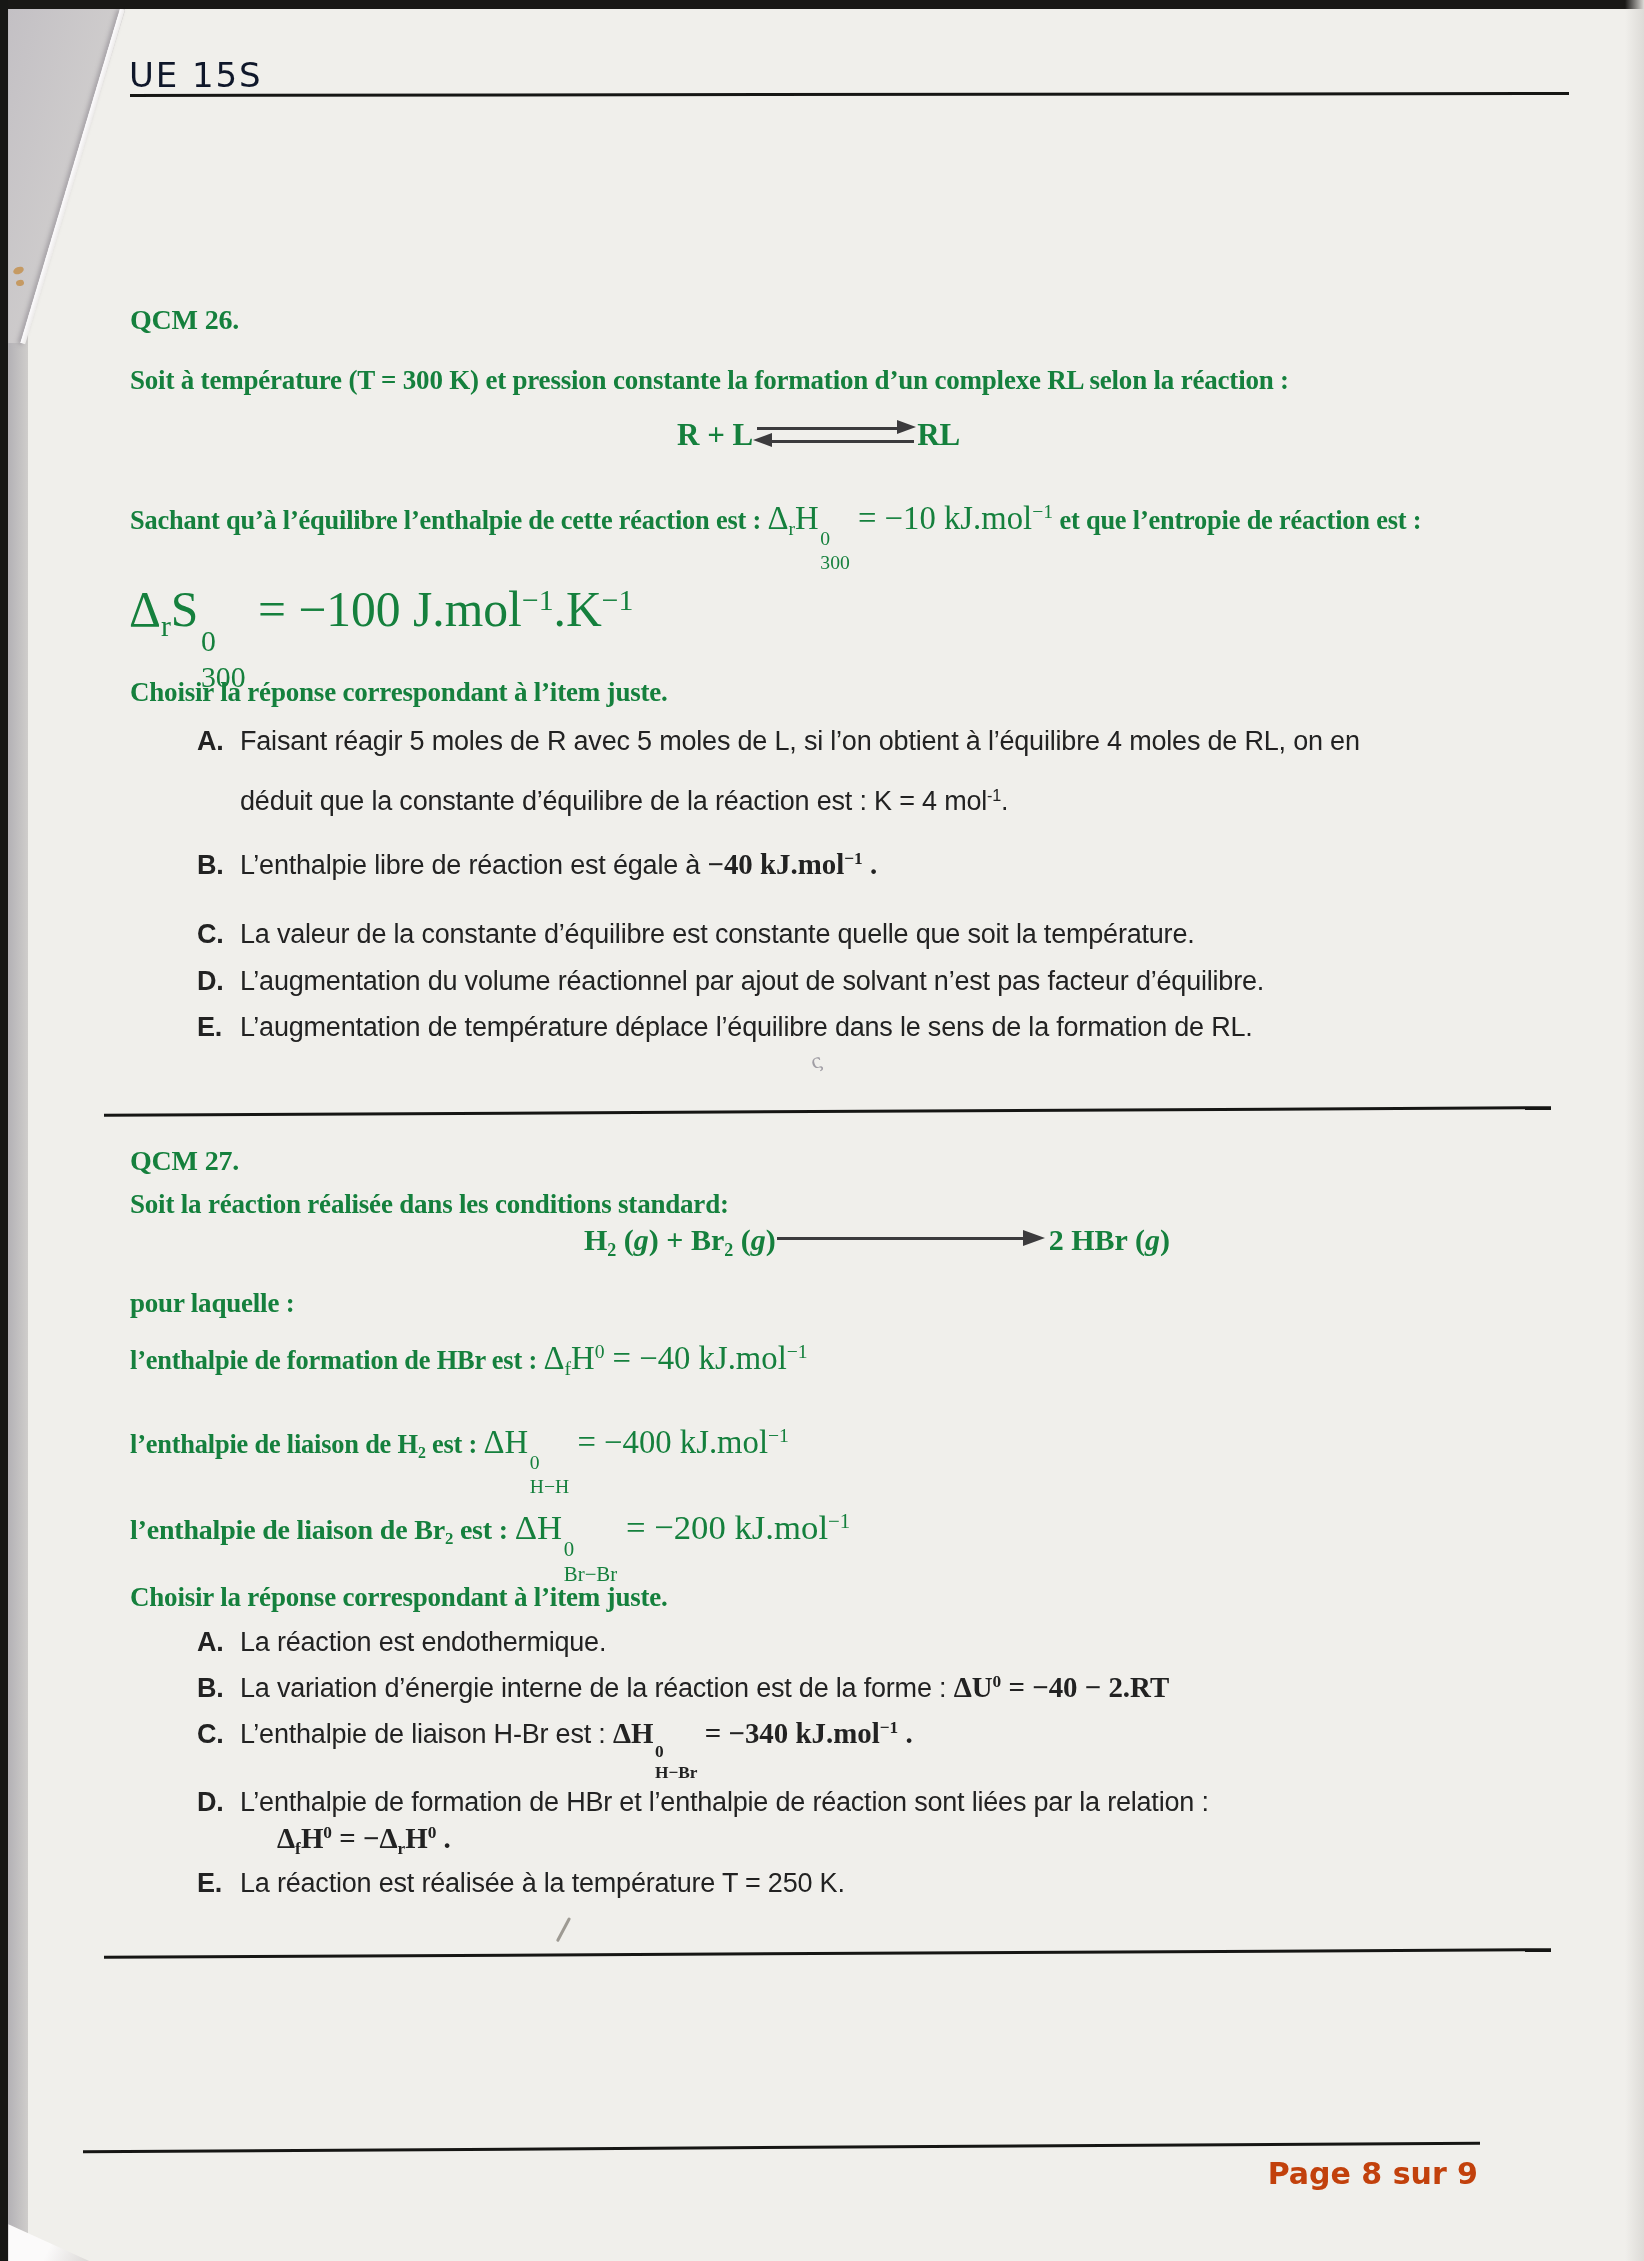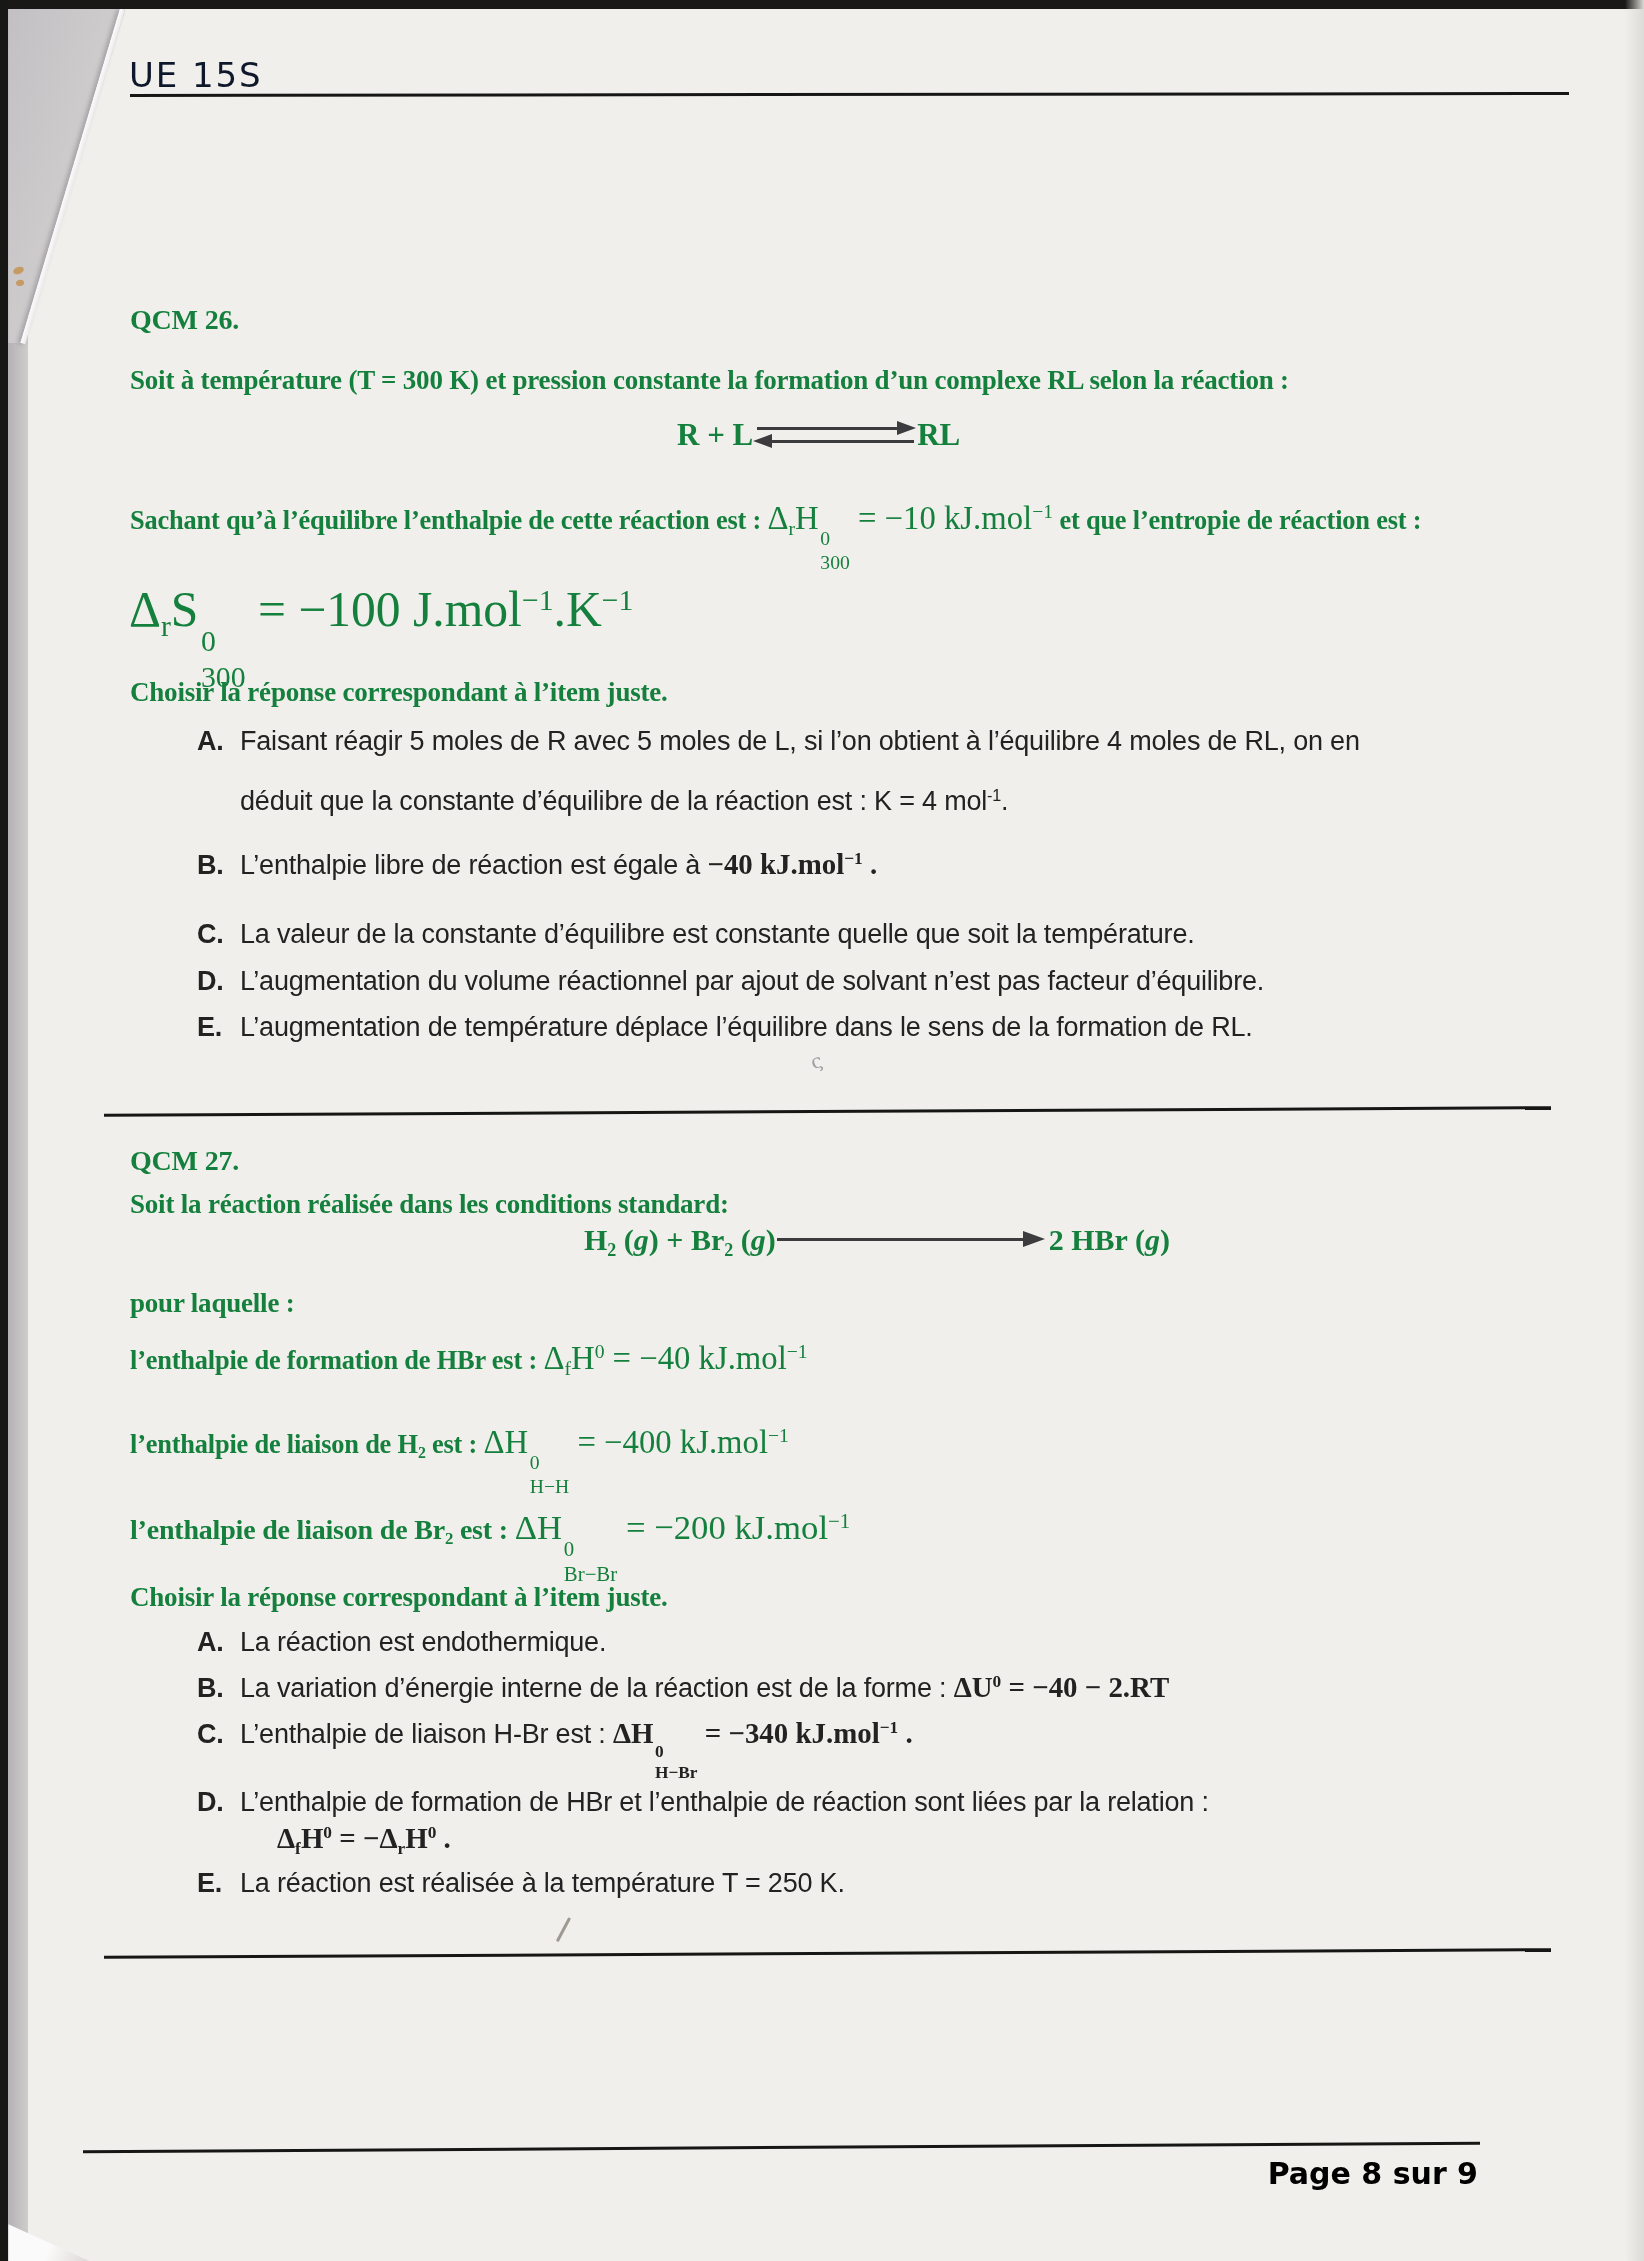--- a/index.html
+++ b/index.html
@@ -31,39 +31,39 @@
   .mark-squiggle{position:absolute;left:811px;top:1050px;font-family:"DejaVu Serif",serif;font-size:19.3px;color:#85828c;transform:rotate(-18deg);opacity:.75;}
   .mark-slash{position:absolute;left:562px;top:1916px;width:2.6px;height:27px;background:#7a766e;border-radius:1.9px;transform:rotate(28deg);opacity:.7;}
 
   .rule{position:absolute;background:#161614;}
   .rule-header{left:130px;top:93px;width:1439px;height:2.6px;transform:rotate(-0.08deg);}
   .rule-div1{left:104px;top:1110px;width:1447px;height:3.2px;transform:rotate(-0.3deg);}
   .rule-div2{left:104px;top:1952px;width:1447px;height:3.2px;transform:rotate(-0.3deg);}
   .rule-footer{left:83px;top:2146px;width:1397px;height:3.2px;transform:rotate(-0.35deg);}
 
   .course{position:absolute;left:129px;top:55px;font-family:"DejaVu Sans",sans-serif;font-weight:400;font-size:34px;letter-spacing:1.9px;color:#0f172a;}
-  .pagenum{position:absolute;right:166px;top:2156px;font-family:"DejaVu Sans",sans-serif;font-weight:700;font-size:30px;color:#000000;}
+  .pagenum{position:absolute;right:166px;top:2156px;font-family:"DejaVu Sans",sans-serif;font-weight:700;font-size:30px;color:#c2410c;}
 
   .t{position:absolute;white-space:nowrap;line-height:1.25;font-size:27px;letter-spacing:-0.2px;}
   .rb{font-family:"Liberation Serif",serif;font-weight:700;color:#15803d;}
 
   .item{position:absolute;display:flex;align-items:baseline;font-family:"Liberation Sans",sans-serif;
         color:#222222;font-size:27px;white-space:nowrap;letter-spacing:-0.2px;line-height:1.25;}
   .ilabel{width:43px;flex:none;font-weight:700;}
   .itext{white-space:nowrap;}
 
   .fg{font-family:"Liberation Serif",serif;font-weight:400;font-size:124%;letter-spacing:0;}
   .fm{font-family:"Liberation Serif",serif;font-weight:700;font-size:107%;letter-spacing:0;}
   .it{font-style:italic;}
   .sb{font-size:60%;position:relative;top:0.32em;}
   .sp{font-size:60%;position:relative;top:-0.55em;}
   .stk{display:inline-flex;flex-direction:column;align-items:flex-start;line-height:1;vertical-align:-0.5em;margin-left:0.05em;gap:0.12em;}
   .stk .stku,.stk .stkd{font-size:60%;}
 
-  .rxn{position:absolute;display:flex;align-items:center;gap:1px;line-height:1;}
+  .rxn{position:absolute;display:flex;align-items:flex-start;gap:1px;line-height:1;}
   .eqarrows{position:relative;display:inline-block;width:162px;height:30px;flex:none;}
   .eqarrows .l1{position:absolute;left:2.6px;top:7.7px;width:146px;height:3.2px;background:#3c3b3d;}
   .eqarrows .h1{position:absolute;left:143px;top:1.3px;width:0;height:0;border-left:19.3px solid #3c3b3d;border-top:7px solid transparent;border-bottom:7px solid transparent;}
   .eqarrows .l2{position:absolute;left:17px;top:20.6px;width:143px;height:3.2px;background:#3c3b3d;}
   .eqarrows .h2{position:absolute;left:-1.3px;top:14px;width:0;height:0;border-right:19.3px solid #3c3b3d;border-top:7px solid transparent;border-bottom:7px solid transparent;}
   .longarrow{position:relative;display:inline-block;width:271px;height:27px;flex:none;}
   .longarrow .l{position:absolute;left:0;top:11.6px;width:251px;height:3.2px;background:#3c3b3d;}
   .longarrow .h{position:absolute;left:246px;top:4.5px;width:0;height:0;border-left:22px solid #3c3b3d;border-top:8.4px solid transparent;border-bottom:8.4px solid transparent;}
 </style>
 </head>

